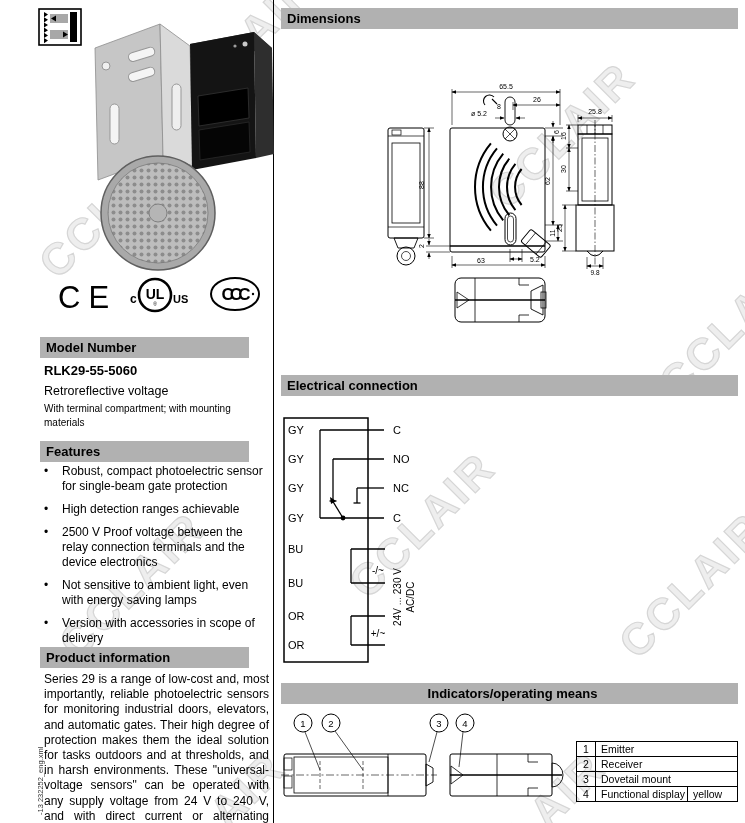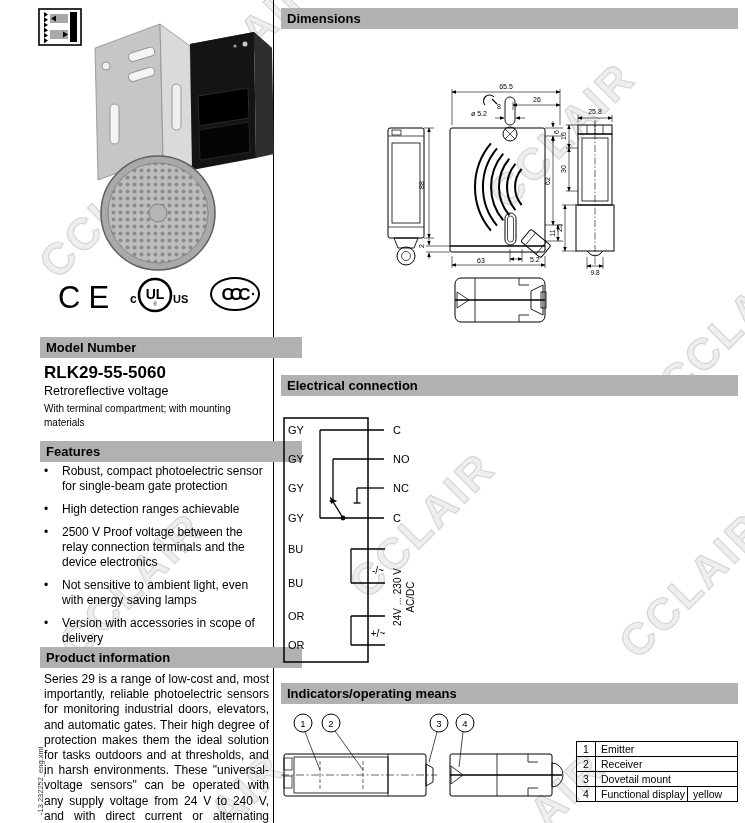--- a/index.html
+++ b/index.html
@@ -5,23 +5,23 @@
   html,body{margin:0;padding:0;}
   body{width:745px;height:823px;position:relative;background:#fff;
        font-family:"Liberation Sans",sans-serif;color:#000;overflow:hidden;}
   .abs{position:absolute;}
   .wm{position:absolute;font-size:44px;font-weight:bold;letter-spacing:3px;
       color:rgba(235,235,235,.85);-webkit-text-stroke:1.2px #d6d6d6;
       transform:rotate(-45deg);z-index:0;white-space:nowrap;user-select:none;}
   .layer{position:absolute;inset:0;z-index:1;}
   .bar{position:absolute;background:#b1b1b1;height:21px;box-sizing:border-box;
        font-size:13px;font-weight:bold;line-height:21px;padding-left:6px;}
-  .bar-left{left:40px;width:262px;}
+  .bar-left{left:40px;width:209px;}
   .bar-right{left:281px;width:457px;}
-  .t-model{font-size:17px;font-weight:bold;}
+  .t-model{font-size:13px;font-weight:bold;}
   .t-sub{font-size:12.5px;}
   .t-desc{font-size:10px;line-height:14px;}
   .feat{font-size:12px;line-height:15px;}
   .feat .fi{display:flex;margin-bottom:8px;}
   .feat .bullet{width:18px;flex:0 0 18px;}
   .para{font-size:12px;line-height:15.2px;text-align:justify;}
   .vdivider{position:absolute;left:273px;top:0;width:1px;height:823px;background:#000;}
   .sidetext{position:absolute;left:36px;top:815px;transform:rotate(-90deg);
             transform-origin:top left;font-size:7.5px;color:#333;white-space:nowrap;}
   svg{position:absolute;overflow:visible;}
@@ -331,21 +331,21 @@
       <text x="112" y="58">NO</text>
       <text x="112" y="87">NC</text>
       <text x="112" y="117">C</text>
       <text x="97" y="169" text-anchor="middle" font-size="10">-/~</text>
       <text x="97" y="232" text-anchor="middle" font-size="10">+/~</text>
       <text transform="rotate(-90 120 192)" x="120" y="192" text-anchor="middle" class="rot">24V ... 230 V</text>
       <text transform="rotate(-90 133 192)" x="133" y="192" text-anchor="middle" class="rot">AC/DC</text>
     </g>
   </svg>
 
-  <div class="bar bar-right" style="top:683px;">Indicators/operating means</div>
+  <div class="bar bar-right" style="top:683px;text-align:center;">Indicators/operating means</div>
 
   <svg class="abs" style="left:281px;top:710px;" width="292" height="100" viewBox="0 0 292 100" fill="none" stroke="#000" stroke-width="1">
     <g>
       <circle cx="22" cy="13" r="9"></circle>
       <text x="22" y="16.5" text-anchor="middle" font-size="9.5" fill="#000" stroke="none">1</text>
       <line x1="24" y1="22" x2="39" y2="60" stroke-width="0.7"></line>
     </g>
     <g>
       <circle cx="50" cy="13" r="9"></circle>
       <text x="50" y="16.5" text-anchor="middle" font-size="9.5" fill="#000" stroke="none">2</text>

